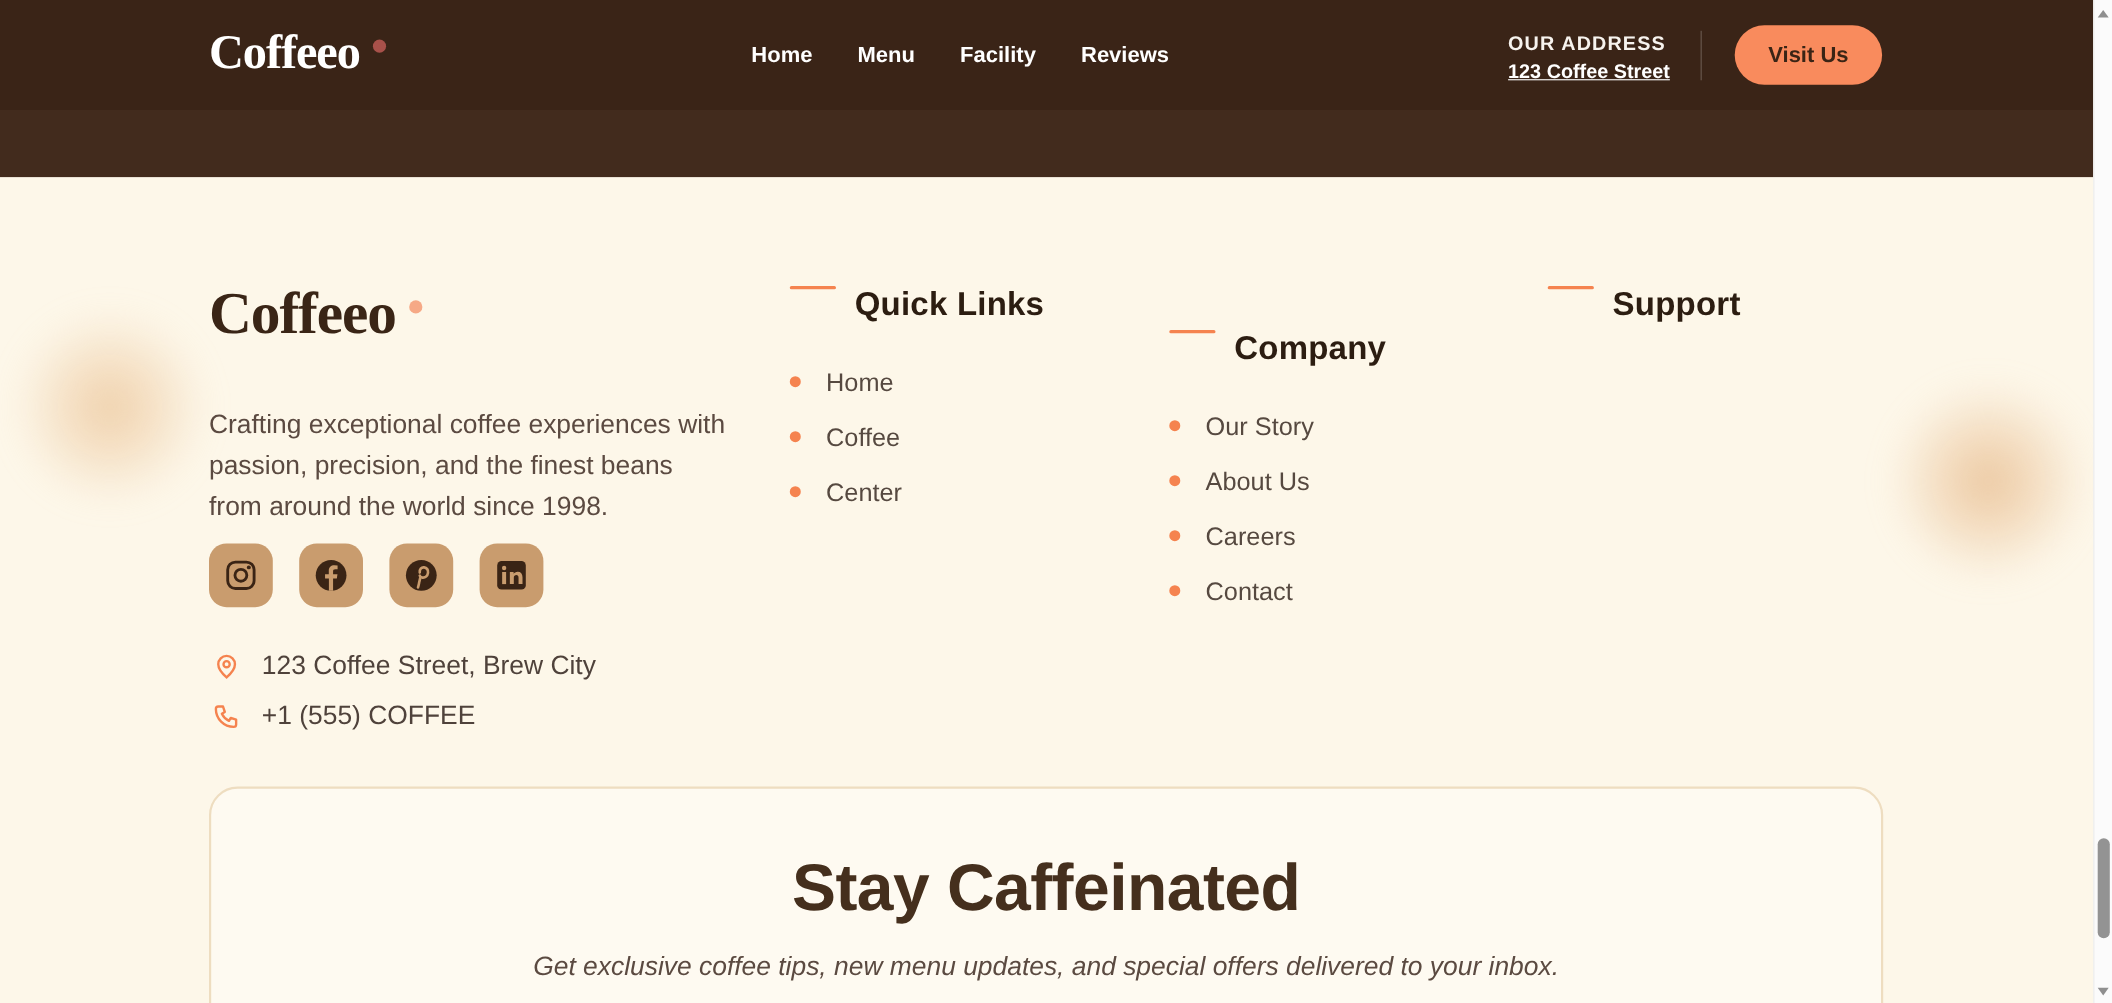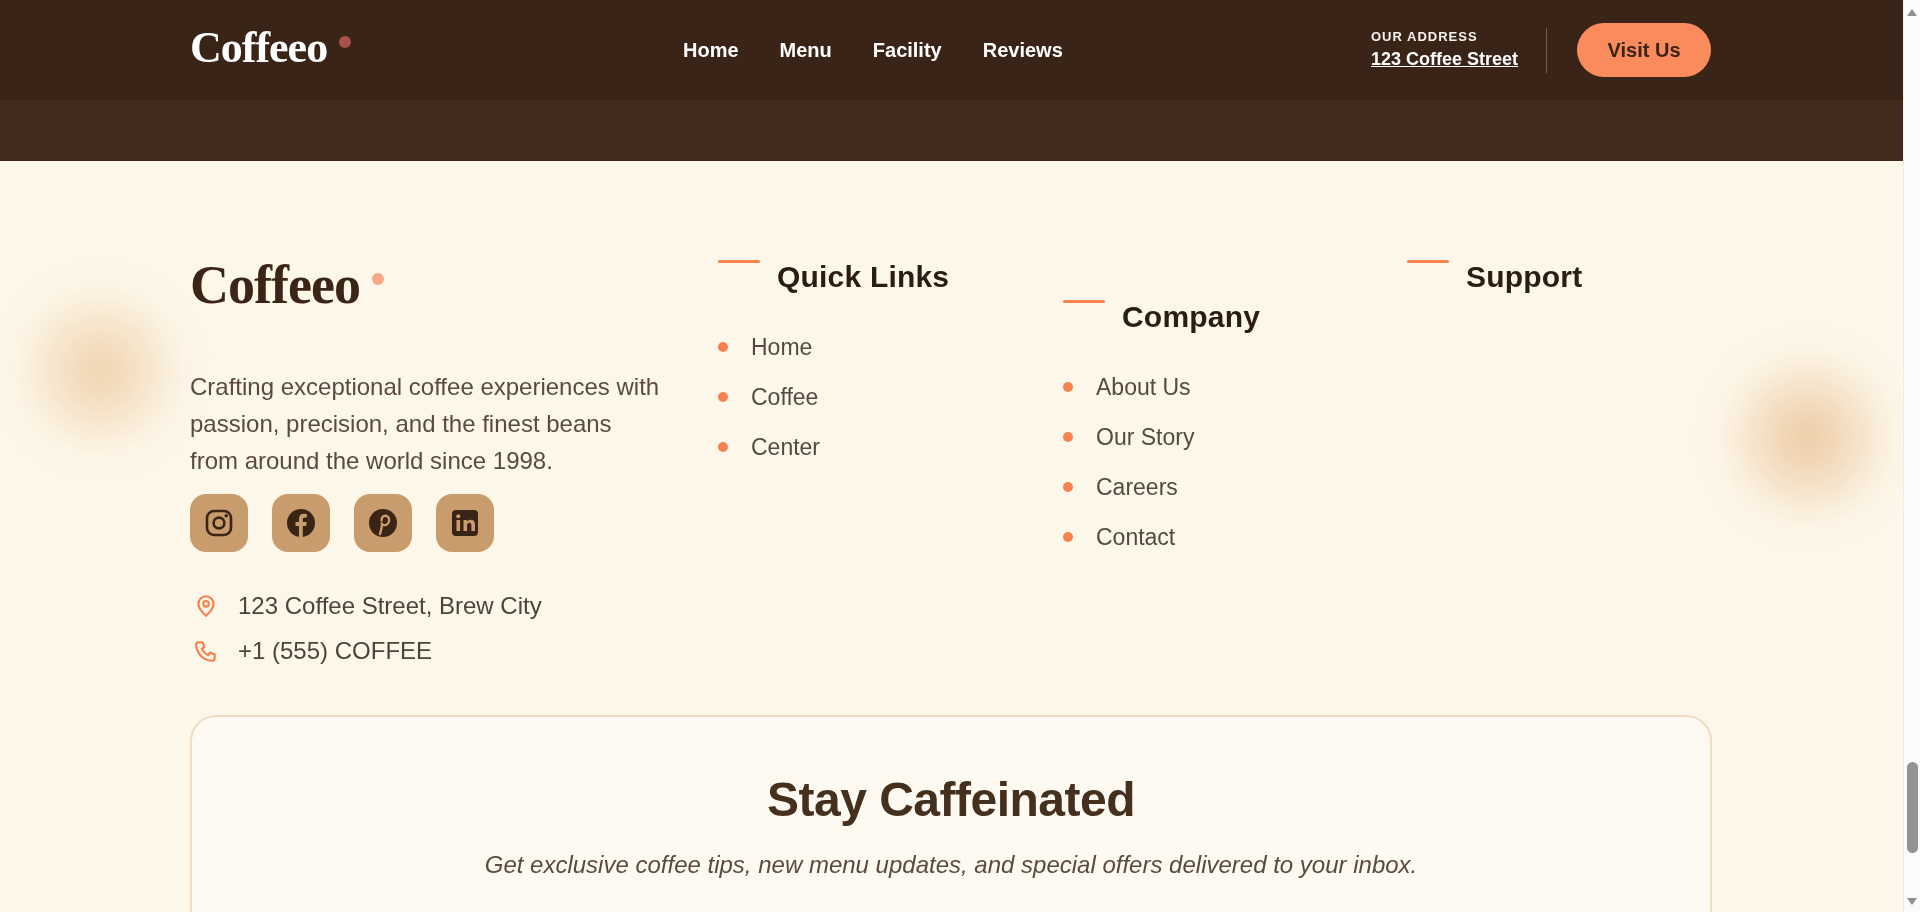--- a/index.html
+++ b/index.html
@@ -9,21 +9,21 @@
   
   .header-bar{position:absolute;left:0;top:0;width:1903px;height:100px;background:var(--c-brown-dark);z-index:5;}
   .sub-band{position:absolute;left:0;top:100px;width:1903px;height:61px;background:var(--c-brown-mid);z-index:4;}
   .logo-header{position:absolute;left:190px;top:24px;font-family:"Liberation Serif",serif;font-weight:700;
     font-size:44px;line-height:48px;color:#fff;letter-spacing:-1px;cursor:pointer;}
   .logo-dot-header{display:inline-block;width:12px;height:12px;border-radius:50%;background:var(--c-dot-red);
     margin-left:12px;vertical-align:14px;}
   .nav{position:absolute;left:683px;top:0;height:100px;display:flex;align-items:center;gap:41px;}
   .nav-link{color:#fff;font-size:20px;font-weight:700;cursor:pointer;white-space:nowrap;}
   .addr-block{position:absolute;left:1371px;top:29px;color:#f7f3ee;}
-  .addr-label{font-size:13px;font-weight:700;letter-spacing:1px;}
+  .addr-label{font-size:18px;font-weight:700;letter-spacing:1px;}
   .addr-value{font-size:18px;font-weight:700;margin-top:5px;color:#fff;text-decoration:underline;}
   .hdr-divider{position:absolute;left:1546px;top:28px;width:1px;height:45px;background:rgba(255,255,255,0.25);}
   .visit-btn{position:absolute;left:1577px;top:23px;width:134px;height:54px;border-radius:27px;border:none;
     background:var(--c-accent-btn);color:var(--c-icon-dark);font-family:"Liberation Sans",sans-serif;
     font-size:20px;font-weight:700;cursor:pointer;}
 
   
   .blob{position:absolute;border-radius:50%;filter:blur(14px);pointer-events:none;}
   .blob-left{left:10px;top:280px;width:180px;height:180px;
     background:radial-gradient(circle,rgba(235,195,150,0.75) 0%,rgba(235,195,150,0) 70%);}
@@ -54,21 +54,21 @@
   .col-dash{width:42px;height:3px;border-radius:2px;background:var(--c-accent);}
   .col-title{font-size:30px;font-weight:700;color:var(--c-text-dark);letter-spacing:0.2px;}
   .col-links{margin-top:22px;display:flex;flex-direction:column;}
   .col-link{display:flex;align-items:center;gap:23px;height:50px;cursor:pointer;}
   .bullet{width:10px;height:10px;border-radius:50%;background:var(--c-accent);flex:none;}
   .col-link-label{font-size:23px;color:var(--c-text-link);}
 
   
   .news-card{position:absolute;left:190px;top:715px;width:1522px;height:420px;border-radius:26px;
     background:var(--c-card-bg);border:2px solid var(--c-card-border);box-sizing:border-box;}
-  .news-title{margin-top:55px;text-align:center;font-size:48px;font-weight:800;color:var(--c-title-brown);
+  .news-title{margin-top:55px;text-align:center;font-size:60px;font-weight:800;color:var(--c-title-brown);
     letter-spacing:-0.5px;}
   .news-sub{margin-top:24px;text-align:center;font-size:24px;color:var(--c-text-body);font-style:italic;}
 
   
   .scrollbar{position:absolute;right:0;top:0;width:17px;height:912px;background:#fbfbfb;
     border-left:1px solid #ececec;box-sizing:border-box;z-index:10;}
   .sb-arrow{position:absolute;left:3px;width:0;height:0;border-left:5px solid transparent;
     border-right:5px solid transparent;cursor:pointer;}
   .sb-up{top:9px;border-bottom:7px solid #8f8f8f;}
   .sb-down{bottom:7px;border-top:7px solid #8f8f8f;}
@@ -173,25 +173,25 @@
   </div>
 
   <div class="col col-company">
     <div class="col-head">
       <span class="col-dash"></span>
       <span class="col-title">Company</span>
     </div>
     <div class="col-links">
       <div class="col-link">
         <span class="bullet"></span>
+        <span class="col-link-label">Our Story</span>
+      </div>
+      <div class="col-link">
+        <span class="bullet"></span>
         <span class="col-link-label">About Us</span>
-      </div>
-      <div class="col-link">
-        <span class="bullet"></span>
-        <span class="col-link-label">Our Story</span>
       </div>
       <div class="col-link">
         <span class="bullet"></span>
         <span class="col-link-label">Careers</span>
       </div>
       <div class="col-link">
         <span class="bullet"></span>
         <span class="col-link-label">Contact</span>
       </div>
     </div>

